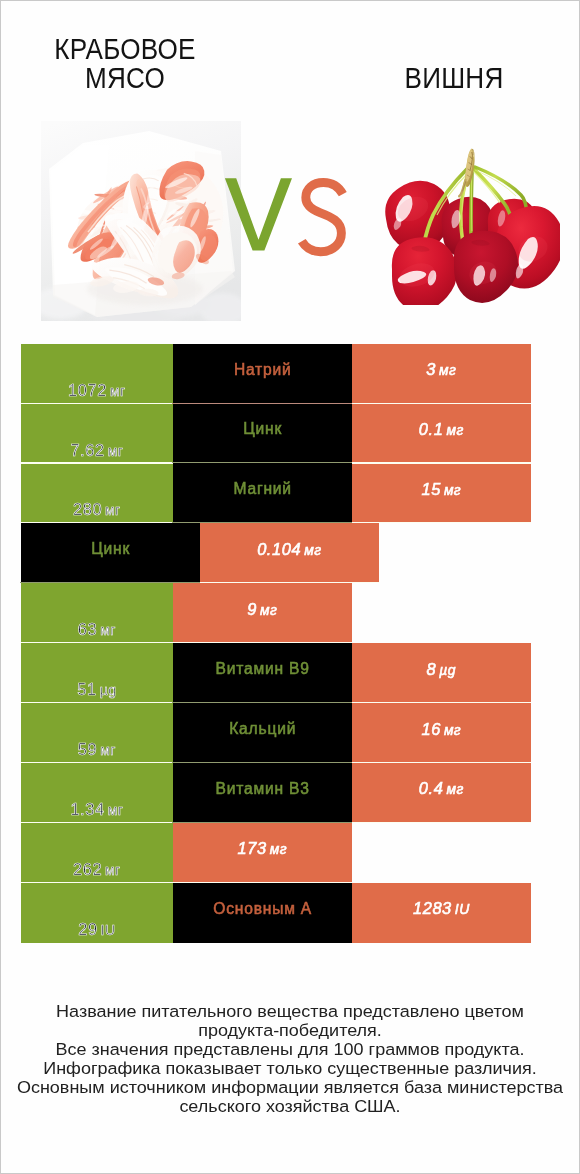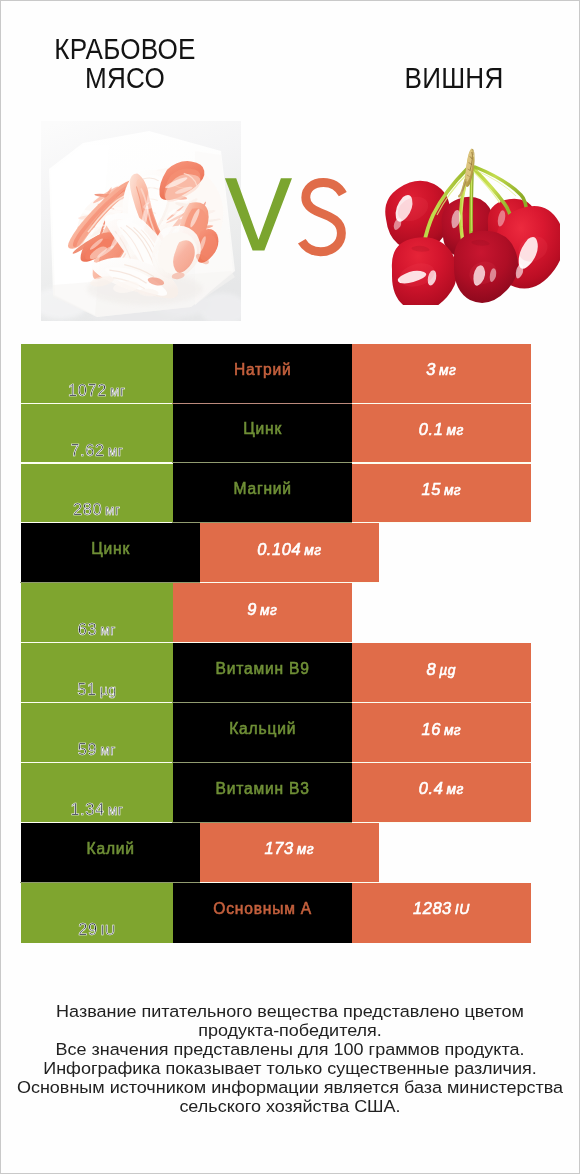--- a/index.html
+++ b/index.html
@@ -605,22 +605,22 @@
           <span class="val">1.34<span class="u">мг</span></span>
         </div>
         <div class="cell mid">
           <span class="lbl green">Витамин B3</span>
         </div>
         <div class="cell right">
           <span class="val">0.4<span class="u">мг</span></span>
         </div>
       </div>
       <div class="row win-left">
-        <div class="cell mid">
-          <span class="lbl green">Калий</span>
+        <div class="cell left">
+          <span class="val">262<span class="u">мг</span></span>
         </div>
         <div class="cell right">
           <span class="val">173<span class="u">мг</span></span>
         </div>
       </div>
       <div class="row win-right">
         <div class="cell left">
           <span class="val">29<span class="u">IU</span></span>
         </div>
         <div class="cell mid">

